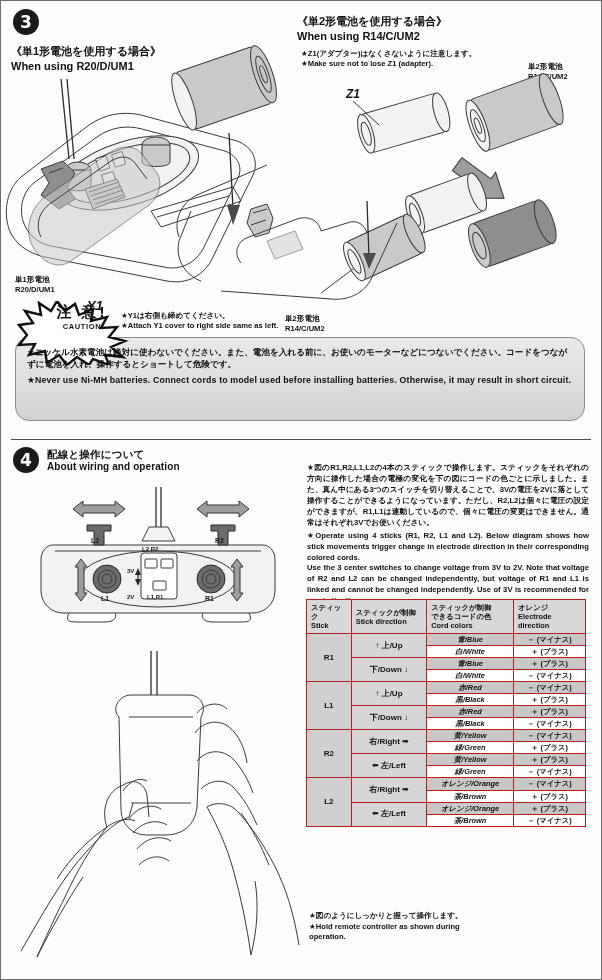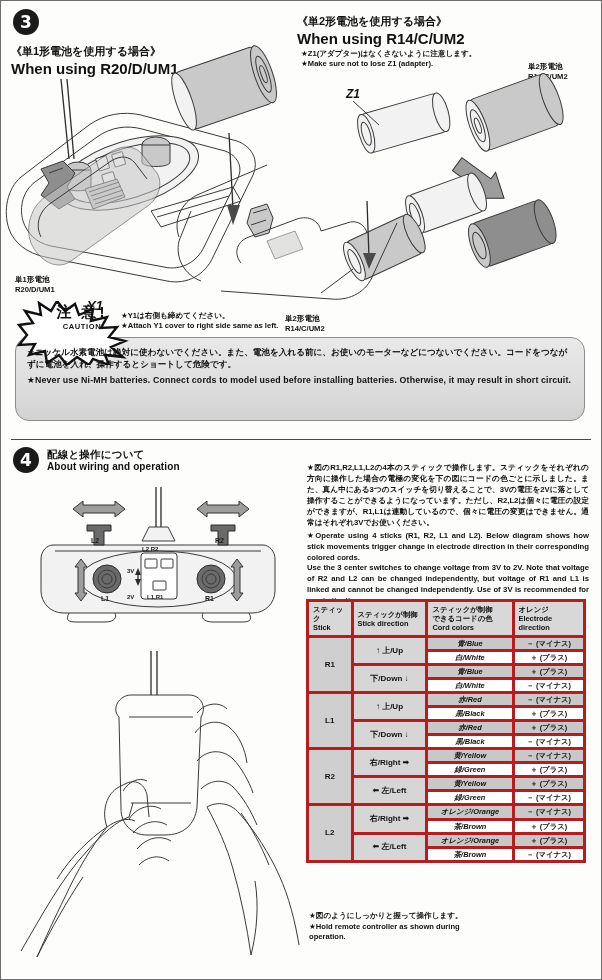--- a/index.html
+++ b/index.html
@@ -28,21 +28,21 @@
     display: flex; align-items: center; justify-content: center;
     line-height: 1; flex: none;
     font-family: "DejaVu Sans", sans-serif;
   }
   .sec-titles { padding-top: 1px; }
   .sec-jp { font-size: 10.5px; font-weight: bold; letter-spacing: .2px; line-height: 1.2; }
   .sec-en { font-size: 10px; font-weight: bold; line-height: 1.25; letter-spacing: .1px; }
 
   .subhead { position: absolute; }
   .subhead .jp { font-size: 11px; font-weight: bold; line-height: 1.25; }
-  .subhead .en { font-size: 15px; font-weight: bold; line-height: 1.3; }
+  .subhead .en { font-size: 11px; font-weight: bold; line-height: 1.3; }
 
   .note { position: absolute; font-size: 7.6px; line-height: 1.35; font-weight: bold; }
   .callout { position: absolute; font-size: 7.6px; line-height: 1.3; font-weight: bold; margin-top: 28px; }
   .big-label { position: absolute; font-size: 12px; font-weight: bold; font-style: italic; }
 
   
   .caution-wrap { position: absolute; }
   .caution-box {
     position: absolute;
     background: linear-gradient(180deg,#e9e9e9 0%, #dedede 55%, #d2d2d2 100%);
@@ -63,21 +63,21 @@
 
   
   table.sticktbl {
     position: absolute;
     border-collapse: collapse;
     font-size: 7.4px;
     font-weight: bold;
     background: #fff;
   }
   table.sticktbl td, table.sticktbl th {
-    border: 3px solid #b91c1c;
+    border: 1px solid #b91c1c;
     padding: 1px 3px;
     text-align: center;
     vertical-align: middle;
     line-height: 1.22;
   }
   table.sticktbl thead th {
     background: #d8d8d8;
     font-size: 7.4px;
     text-align: left;
     padding: 3px 4px;

